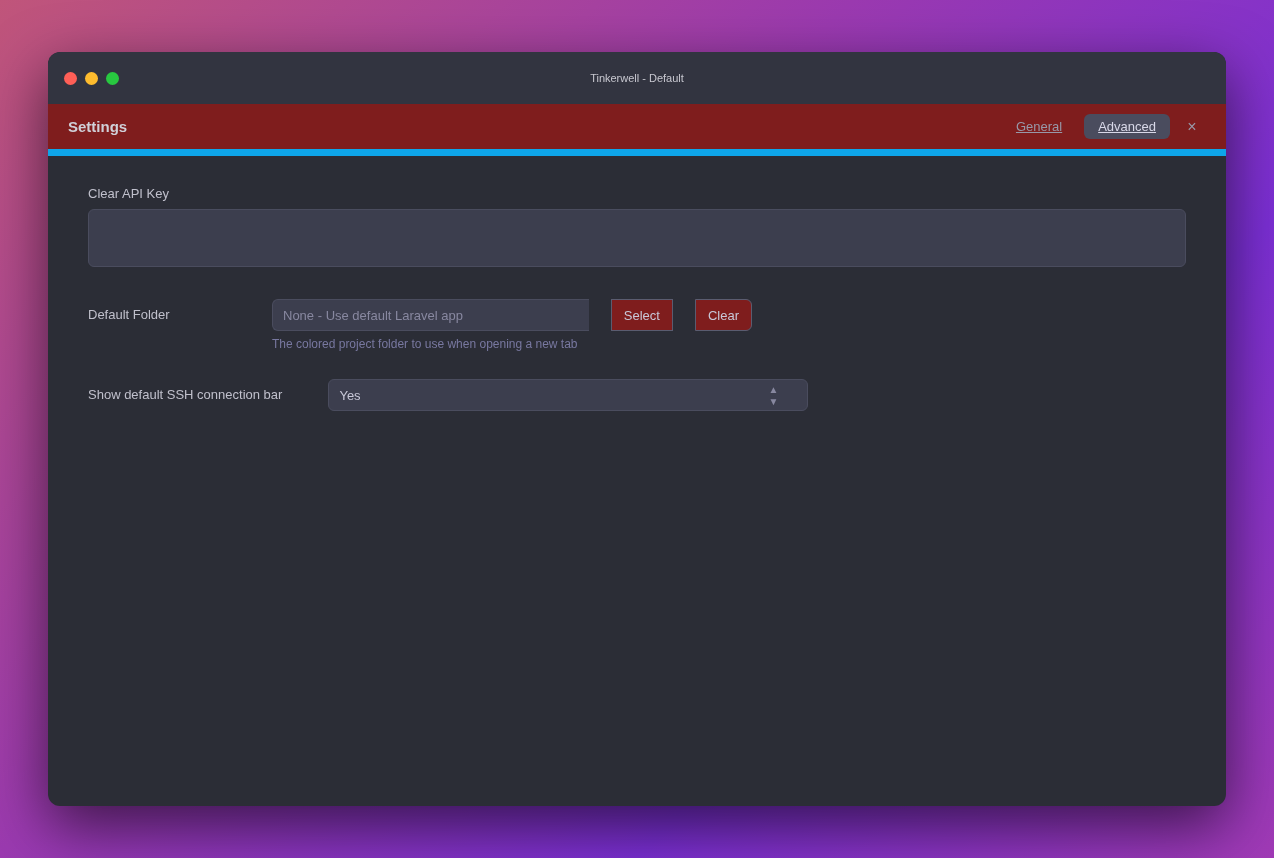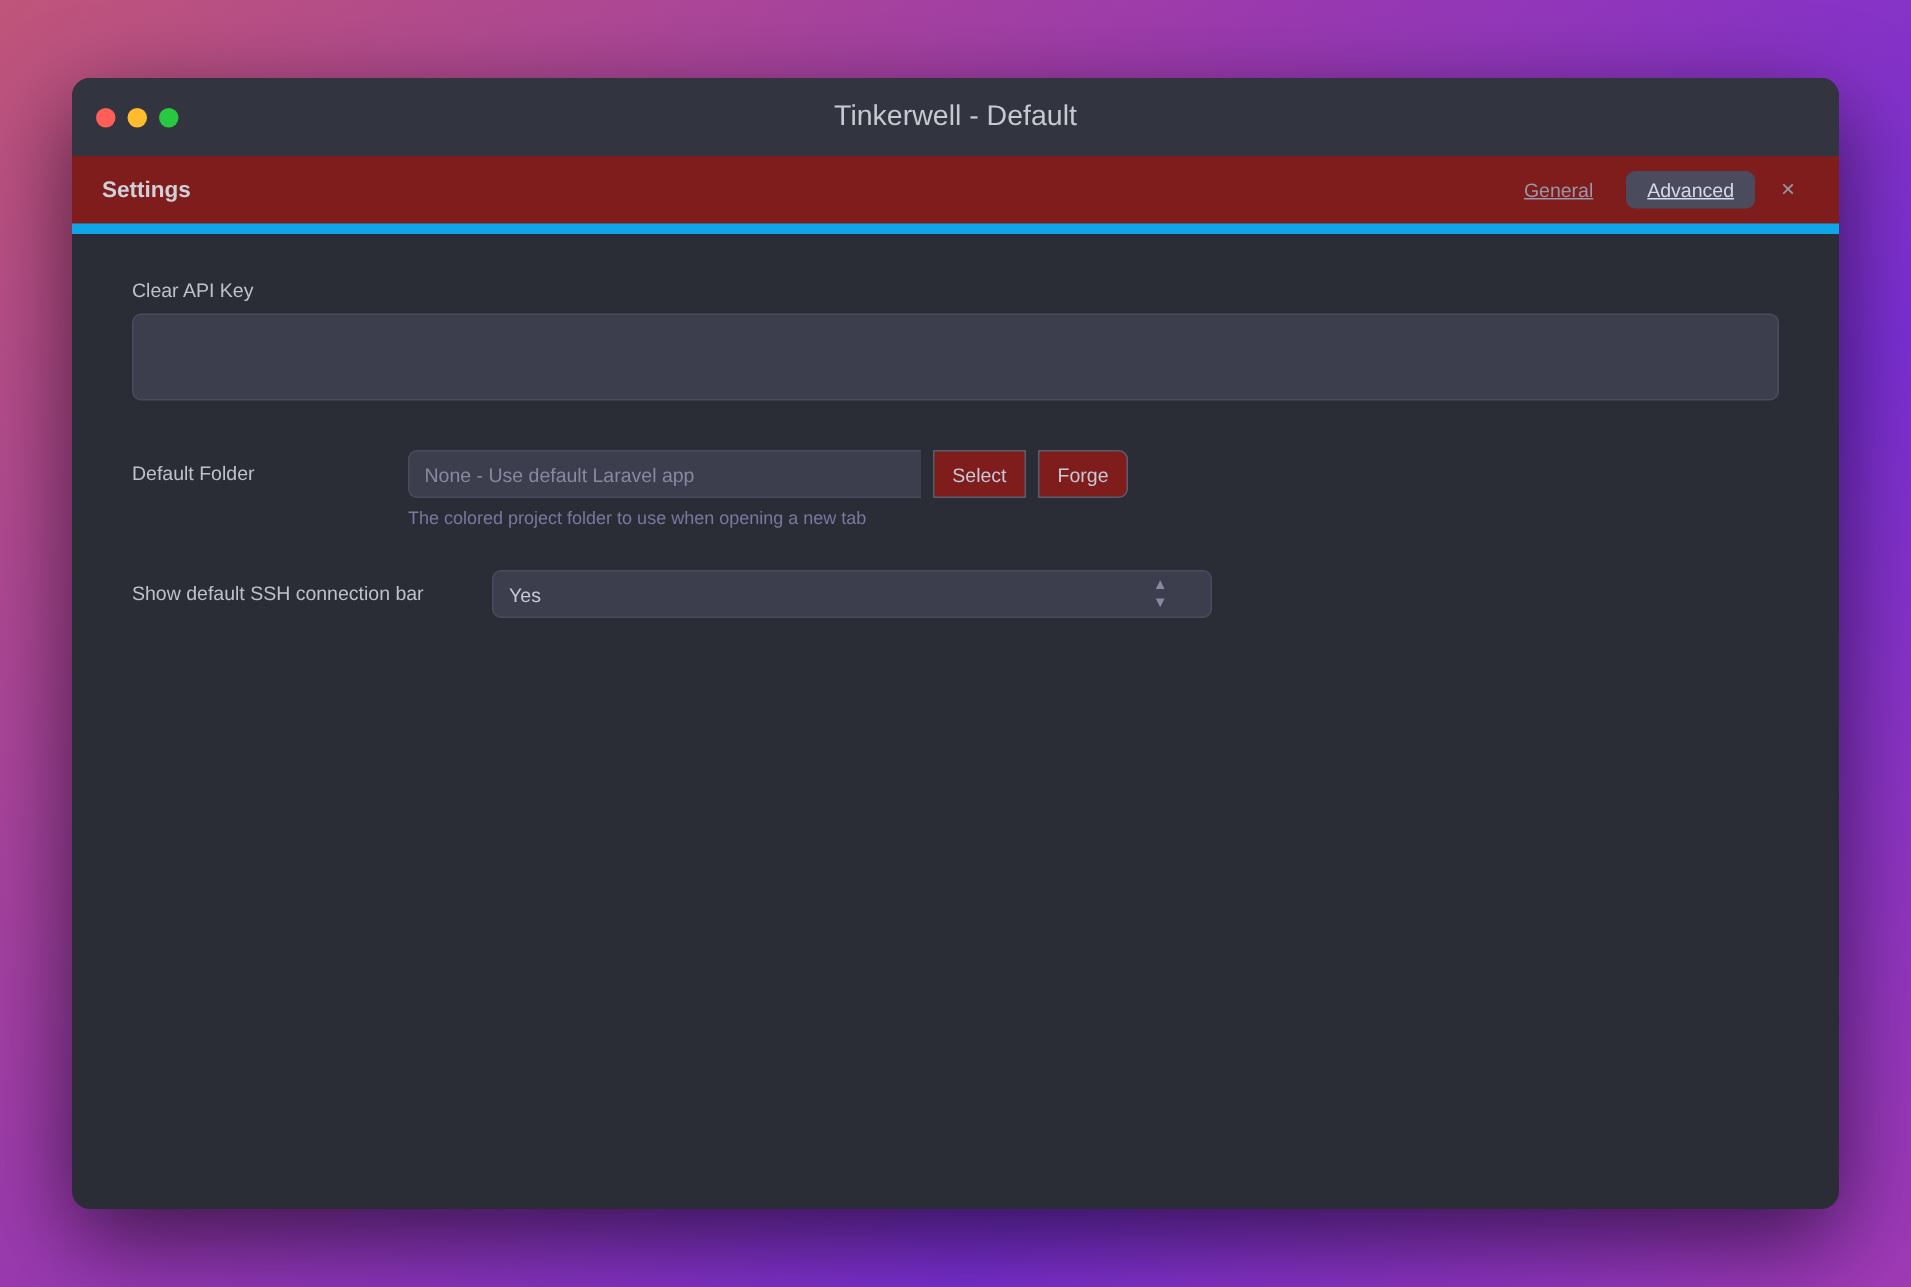--- a/index.html
+++ b/index.html
@@ -61,21 +61,21 @@
 
     .traffic-light.minimize {
       background: #febc2e;
     }
 
     .traffic-light.maximize {
       background: #28c840;
     }
 
     .title-bar-title {
-      font-size: 19px;
+      font-size: 11px;
       font-weight: 500;
       color: #c8c8d0;
     }
 
     .toolbar {
       height: 52px;
       background: #7f1d1d;
       display: flex;
       align-items: center;
       justify-content: space-between;
@@ -166,21 +166,21 @@
       color: #d0d0d8;
       font-size: 13px;
       padding: 8px 10px;
       resize: none;
       outline: none;
     }
 
     .folder-row {
       display: flex;
       align-items: center;
-      gap: 8px;
+      gap: 22px;
     }
 
     .folder-input {
       flex: 1;
       height: 32px;
       background: #3c3e4e;
       border: 1px solid #4a4c5e;
       border-radius: 6px 0 0 6px;
       color: #8888a0;
       font-size: 13px;
@@ -286,21 +286,21 @@
       <div class="section-label">Clear API Key</div>
       <textarea class="forge-api-textarea" style=""></textarea>
     </div>
 
     <div class="form-row">
       <div class="form-row-label">Default Folder</div>
       <div class="form-row-content">
         <div class="folder-row">
           <input type="text" class="folder-input" readonly="" value="None - Use default Laravel app" style="">
           <button class="folder-btn select">Select</button>
-          <button class="folder-btn clear">Forge</button>
+          <button class="folder-btn clear">Clear</button>
         </div>
         <div class="folder-hint">The colored project folder to use when opening a new tab</div>
       </div>
     </div>
 
     <div class="form-row">
       <div class="form-row-label">Show default SSH connection bar</div>
       <div class="form-row-content">
         <div class="select-wrapper">
           <select>

